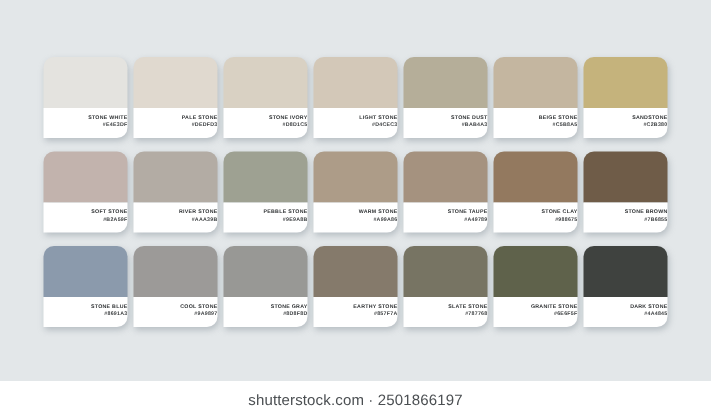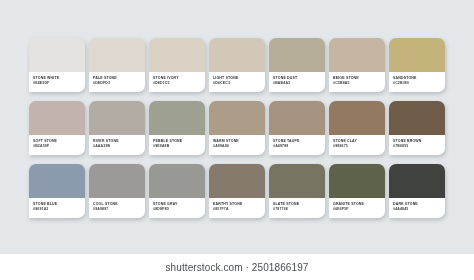--- a/index.html
+++ b/index.html
@@ -96,21 +96,21 @@
   #watermark-text {
     font-size: 10px;
     color: #4b4f52;
     letter-spacing: 0.1px;
     font-family: "Liberation Sans", sans-serif;
   }
 </style>
 </head>
 <body>
 
-<div id="stage" style="background: #a16207;">
+<div id="stage" style="background: #a16207; text-align: right;">
 
   <div id="palette-backdrop" style="background: rgb(227, 231, 233);"></div>
 
   <div id="palette-grid">
       <div class="swatch-card">
         <div class="swatch-color" style="background: rgb(228, 227, 223);"></div>
         <div class="swatch-label">
           <span class="swatch-name">STONE WHITE</span>
           <span class="swatch-hex">#E4E3DF</span>
         </div>

